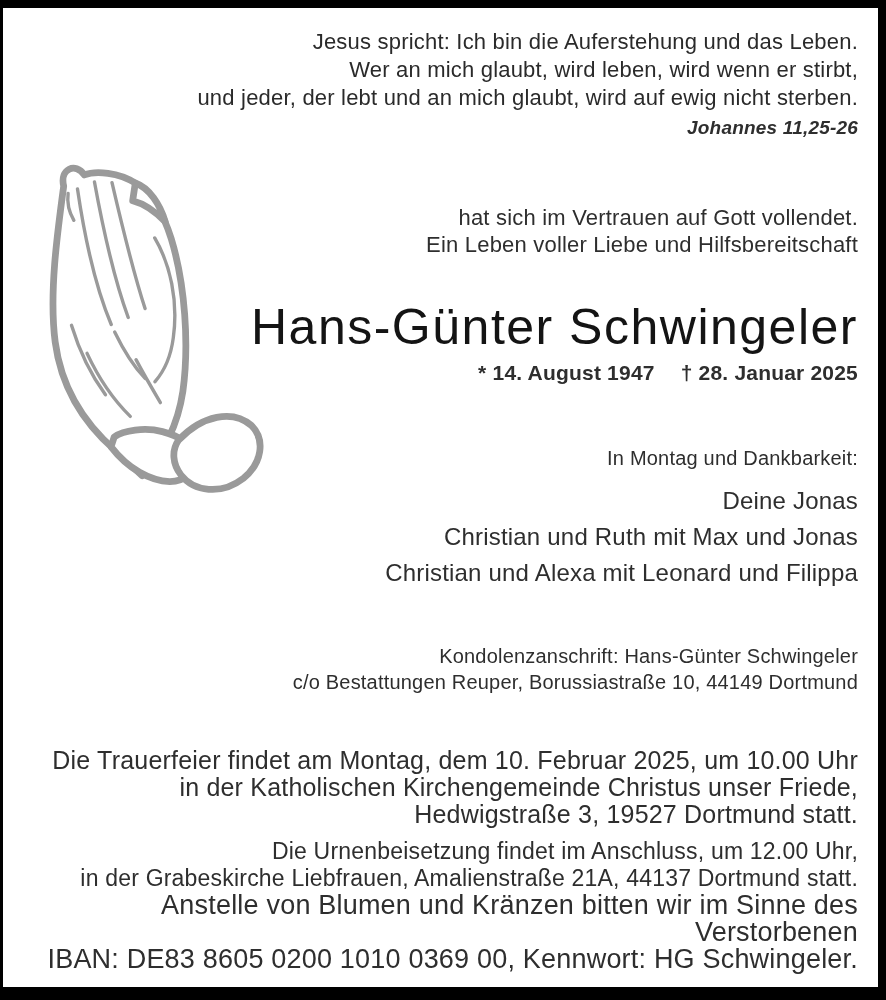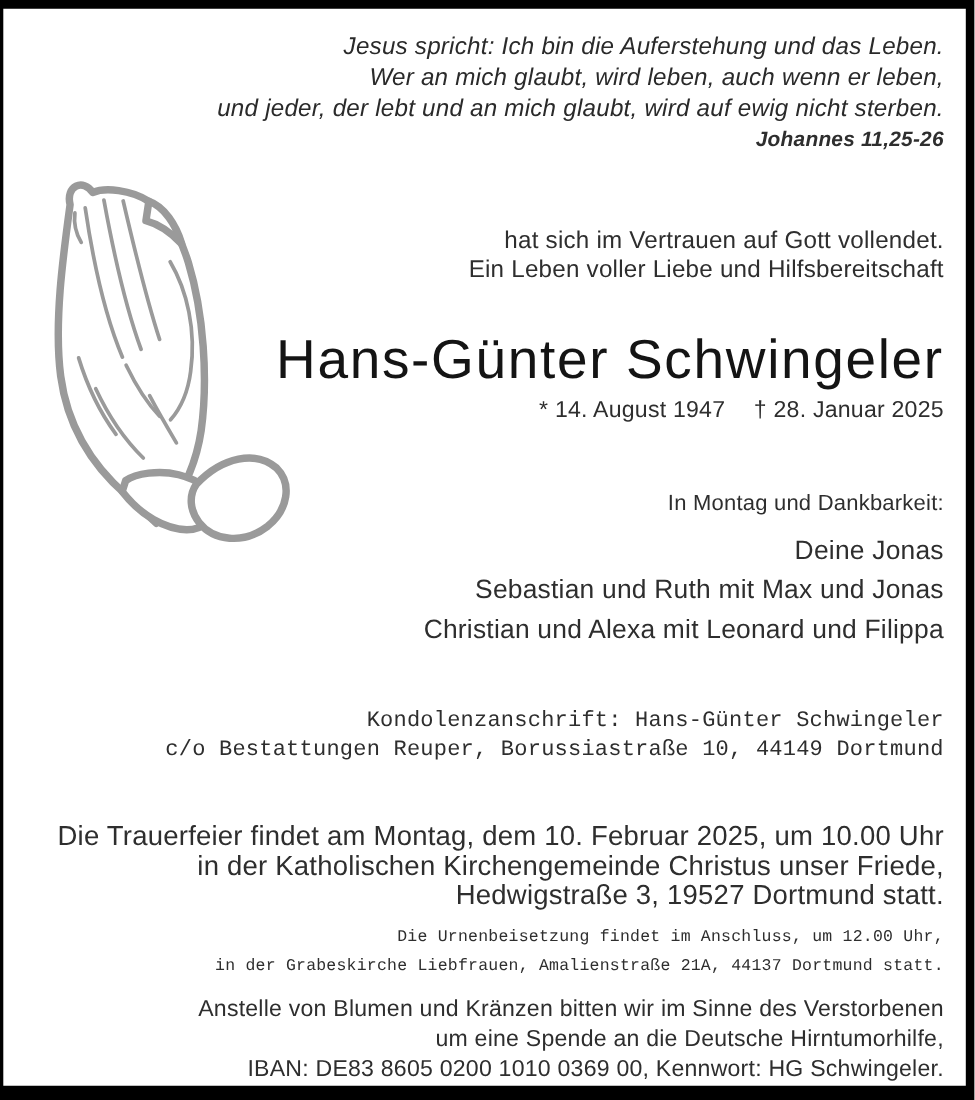--- a/index.html
+++ b/index.html
@@ -15,39 +15,39 @@
     overflow: hidden;
     font-family: "Liberation Sans", sans-serif;
     color: #2e2e2e;
   }
   .content {
     position: relative;
     padding: 20px 20px 0 0;
     text-align: right;
     letter-spacing: 0.2px;
   }
-  .quote { font-style: italic; font-size: 22px; line-height: 28px; color: #2a2a2a; }
+  .quote { font-size: 22px; line-height: 28px; color: #2a2a2a; }
   .quote-source { font-style: italic; font-size: 19px; line-height: 24px; margin-top: 4px; font-weight: bold; }
   .intro { margin-top: 64px; font-size: 22px; line-height: 27px; }
   .deceased-name {
     margin-top: 40px;
     font-size: 50px;
     line-height: 58px;
     letter-spacing: 1.5px;
     color: #141414;
     font-weight: 400;
   }
-  .dates { margin-top: 4px; font-size: 21px; line-height: 26px; }
+  .dates { margin-top: 4px; font-size: 21px; line-height: 26px; font-weight: bold; }
   .dates .death { margin-left: 26px; }
   .family-intro { margin-top: 60px; font-size: 20px; line-height: 25px; }
   .family-members { margin-top: 12px; font-size: 24px; line-height: 36px; }
-  .condolence { margin-top: 52px; font-size: 20px; line-height: 26px; font-family: Liberation Mono, monospace; }
+  .condolence { margin-top: 52px; font-size: 20px; line-height: 26px; }
   .funeral { margin-top: 52px; font-size: 25px; line-height: 27px; }
-  .burial { margin-top: 10px; font-size: 15px; line-height: 27px; font-family: Liberation Mono, monospace; }
-  .donation { margin-top: 12px; font-size: 21px; line-height: 27px; }
+  .burial { margin-top: 10px; font-size: 23px; line-height: 27px; }
+  .donation { margin-top: 0; font-size: 27px; line-height: 27px; }
   .hands {
     position: absolute;
     left: 14px;
     top: 148px;
     width: 245px;
     height: 368px;
     transform: rotate(-4deg);
   }
 </style>
 </head>
@@ -74,41 +74,41 @@
         <path d="M62,34 C60,44 62,54 66,62"></path>
         <path d="M100,180 C108,200 118,218 128,230"></path>
       </g>
     </svg>
   </div>
 
   <div class="content">
 
     <div class="quote">
       <div>Jesus spricht: Ich bin die Auferstehung und das Leben.</div>
-      <div>Wer an mich glaubt, wird leben, auch wenn er leben,</div>
+      <div>Wer an mich glaubt, wird leben, wird wenn er stirbt,</div>
       <div>und jeder, der lebt und an mich glaubt, wird auf ewig nicht sterben.</div>
     </div>
     <div class="quote-source">Johannes 11,25-26</div>
 
     <div class="intro">
       <div>hat sich im Vertrauen auf Gott vollendet.</div>
       <div>Ein Leben voller Liebe und Hilfsbereitschaft</div>
     </div>
 
     <div class="deceased-name">Hans-Günter Schwingeler</div>
 
     <div class="dates">
       <span class="birth">* 14. August 1947</span><span class="death">† 28. Januar 2025</span>
     </div>
 
     <div class="family-intro">In Montag und Dankbarkeit:</div>
 
     <div class="family-members">
       <div>Deine Jonas</div>
-      <div>Sebastian und Ruth mit Max und Jonas</div>
+      <div>Christian und Ruth mit Max und Jonas</div>
       <div>Christian und Alexa mit Leonard und Filippa</div>
     </div>
 
     <div class="condolence">
       <div>Kondolenzanschrift: Hans-Günter Schwingeler</div>
       <div>c/o Bestattungen Reuper, Borussiastraße 10, 44149 Dortmund</div>
     </div>
 
     <div class="funeral">
       <div>Die Trauerfeier findet am Montag, dem 10. Februar 2025, um 10.00 Uhr</div>
@@ -116,18 +116,17 @@
       <div>Hedwigstraße 3, 19527 Dortmund statt.</div>
     </div>
 
     <div class="burial">
       <div>Die Urnenbeisetzung findet im Anschluss, um 12.00 Uhr,</div>
       <div>in der Grabeskirche Liebfrauen, Amalienstraße 21A, 44137 Dortmund statt.</div>
     </div>
 
     <div class="donation">
       <div>Anstelle von Blumen und Kränzen bitten wir im Sinne des Verstorbenen</div>
-      <div>um eine Spende an die Deutsche Hirntumorhilfe,</div>
       <div>IBAN: DE83 8605 0200 1010 0369 00, Kennwort: HG Schwingeler.</div>
     </div>
 
   </div>
 </div>
 
 </body></html>

